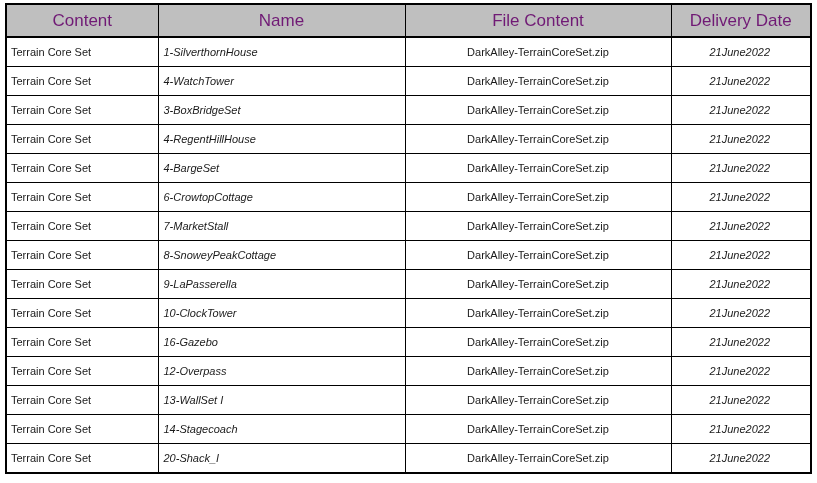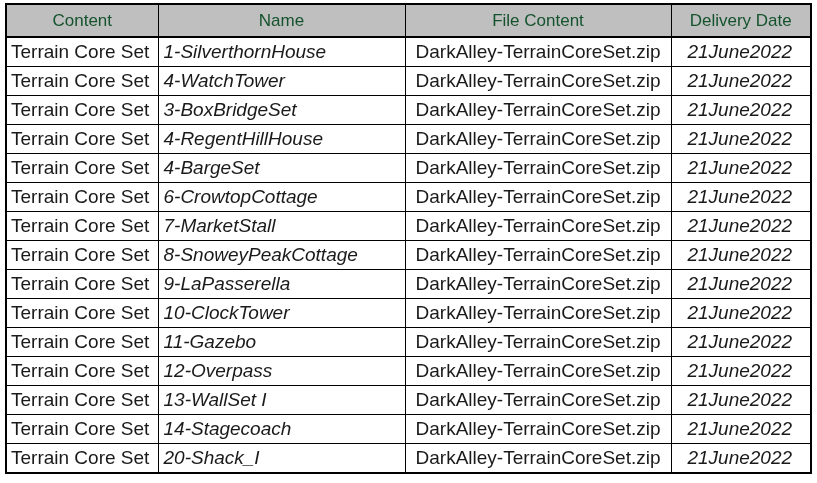--- a/index.html
+++ b/index.html
@@ -27,31 +27,31 @@
   table.asset-table col.col-name     { width: 247px; }
   table.asset-table col.col-file     { width: 266px; }
   table.asset-table col.col-date     { width: 140px; }
 
   table.asset-table thead th {
     background: #bfbfbf;
     border: 1px solid #000000;
     border-bottom: 2px solid #000000;
     font-weight: normal;
     font-size: 17px;
-    color: #14532d;
+    color: #701a75;
     text-align: center;
     height: 31px;
     padding: 0 4px;
     line-height: 31px;
     white-space: nowrap;
     overflow: hidden;
   }
   table.asset-table tbody td {
     border: 1px solid #000000;
-    font-size: 19px;
+    font-size: 11px;
     color: #1a1a1a;
     height: 28px;
     line-height: 28px;
     padding: 0 8px;
     white-space: nowrap;
     overflow: hidden;
   }
   table.asset-table tbody td.cell-content { text-align: left; padding-left: 4px; }
   table.asset-table tbody td.cell-name    { text-align: left; padding-left: 5px; font-style: italic; }
   table.asset-table tbody td.cell-file    { text-align: center; }
@@ -133,21 +133,21 @@
           <td class="cell-date">21June2022</td>
         </tr>
         <tr>
           <td class="cell-content">Terrain Core Set</td>
           <td class="cell-name">10-ClockTower</td>
           <td class="cell-file">DarkAlley-TerrainCoreSet.zip</td>
           <td class="cell-date">21June2022</td>
         </tr>
         <tr>
           <td class="cell-content">Terrain Core Set</td>
-          <td class="cell-name">11-Gazebo</td>
+          <td class="cell-name">16-Gazebo</td>
           <td class="cell-file">DarkAlley-TerrainCoreSet.zip</td>
           <td class="cell-date">21June2022</td>
         </tr>
         <tr>
           <td class="cell-content">Terrain Core Set</td>
           <td class="cell-name">12-Overpass</td>
           <td class="cell-file">DarkAlley-TerrainCoreSet.zip</td>
           <td class="cell-date">21June2022</td>
         </tr>
         <tr>

